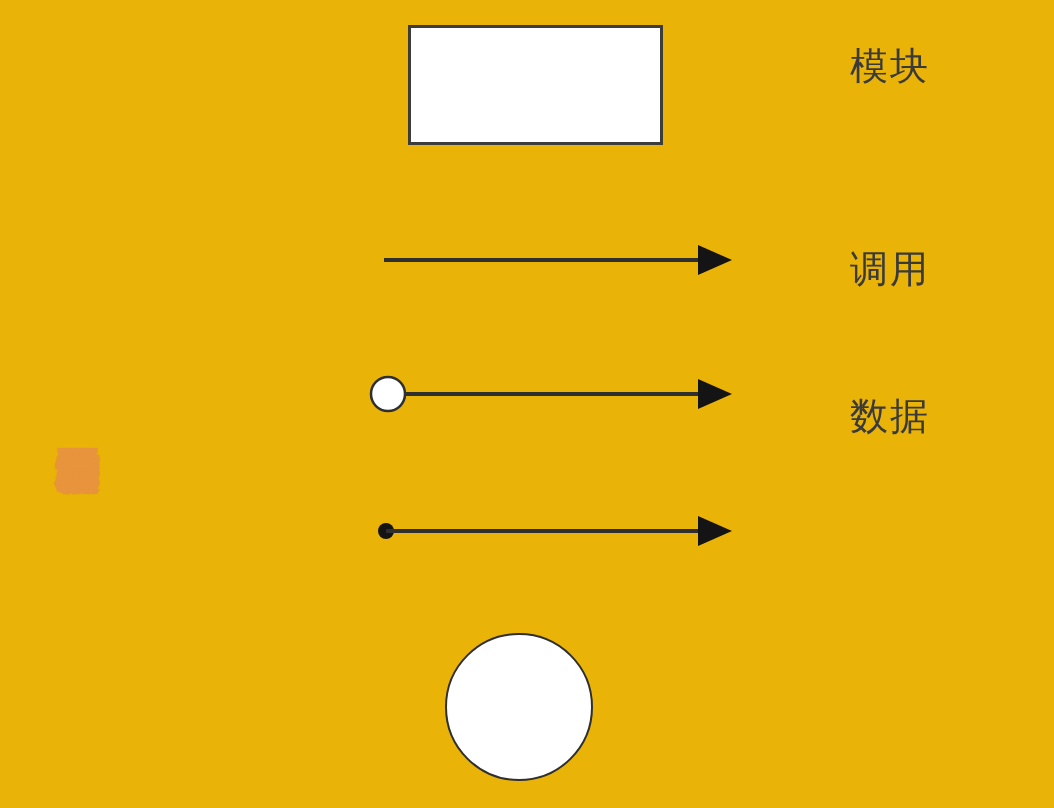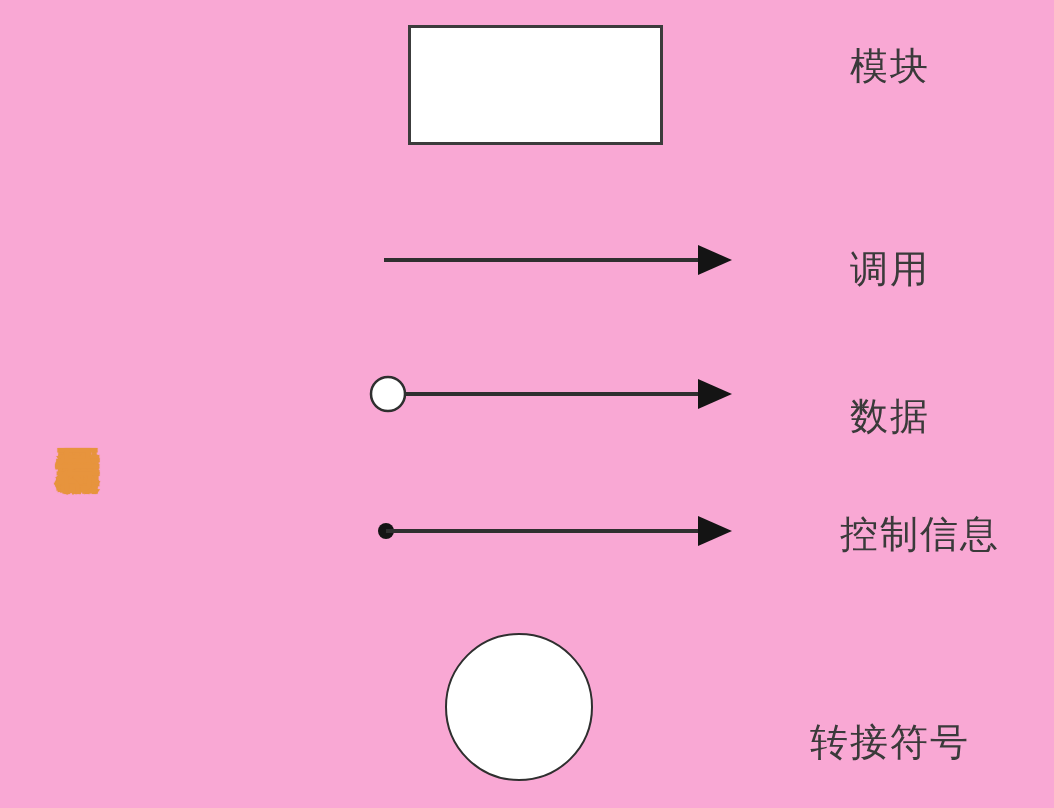--- a/index.html
+++ b/index.html
@@ -8,21 +8,21 @@
     padding: 0;
     background: #ffffff;
   }
   body {
     font-family: "DejaVu Sans", "Liberation Sans", sans-serif;
   }
   #canvas {
     position: relative;
     width: 1054px;
     height: 808px;
-    background: #f9a8d4;
+    background: #eab308;
     overflow: hidden;
   }
 
   
   .vtitle {
     position: absolute;
     left: 46px;
     top: 118px;
     width: 56px;
     height: 590px;
@@ -103,18 +103,16 @@
     <line x1="41" y1="23" x2="341" y2="23" stroke="#2f2f2f" stroke-width="4"></line>
     <polygon points="334,8 334,38 368,23" fill="#141414"></polygon>
   </svg>
   <div class="label" style="left:850px; top:396px;">数据</div>
 
   <svg class="sym-svg" style="left:372px; top:508px;" width="368" height="48" viewBox="0 0 368 48">
     <circle cx="14" cy="23" r="8" fill="#141414"></circle>
     <line x1="14" y1="23" x2="333" y2="23" stroke="#2f2f2f" stroke-width="4"></line>
     <polygon points="326,8 326,38 360,23" fill="#141414"></polygon>
   </svg>
-  <div class="label" style="left:840px; top:514px;">控制信息</div>
 
   <div class="connector-circle"></div>
-  <div class="label" style="left:810px; top:722px;">转接符号</div>
 
 </div>
 
 </body></html>

